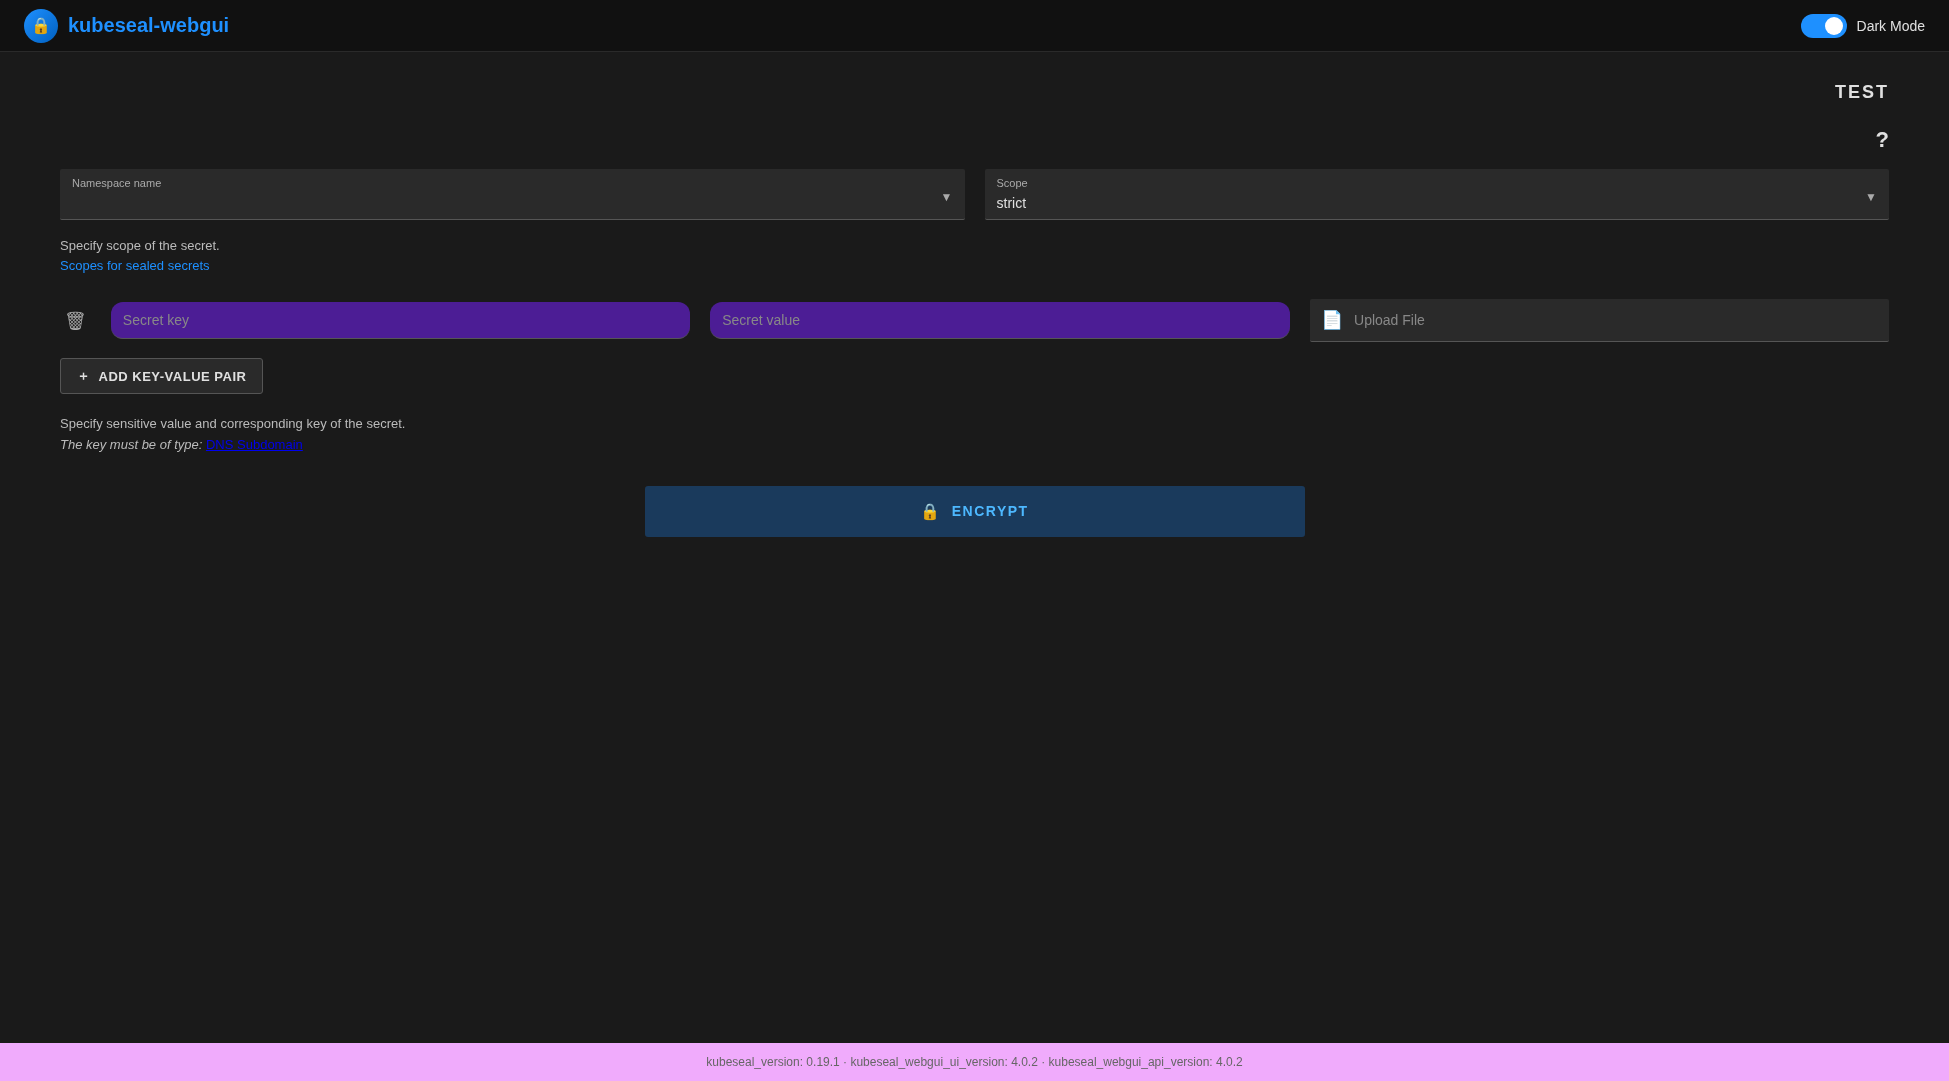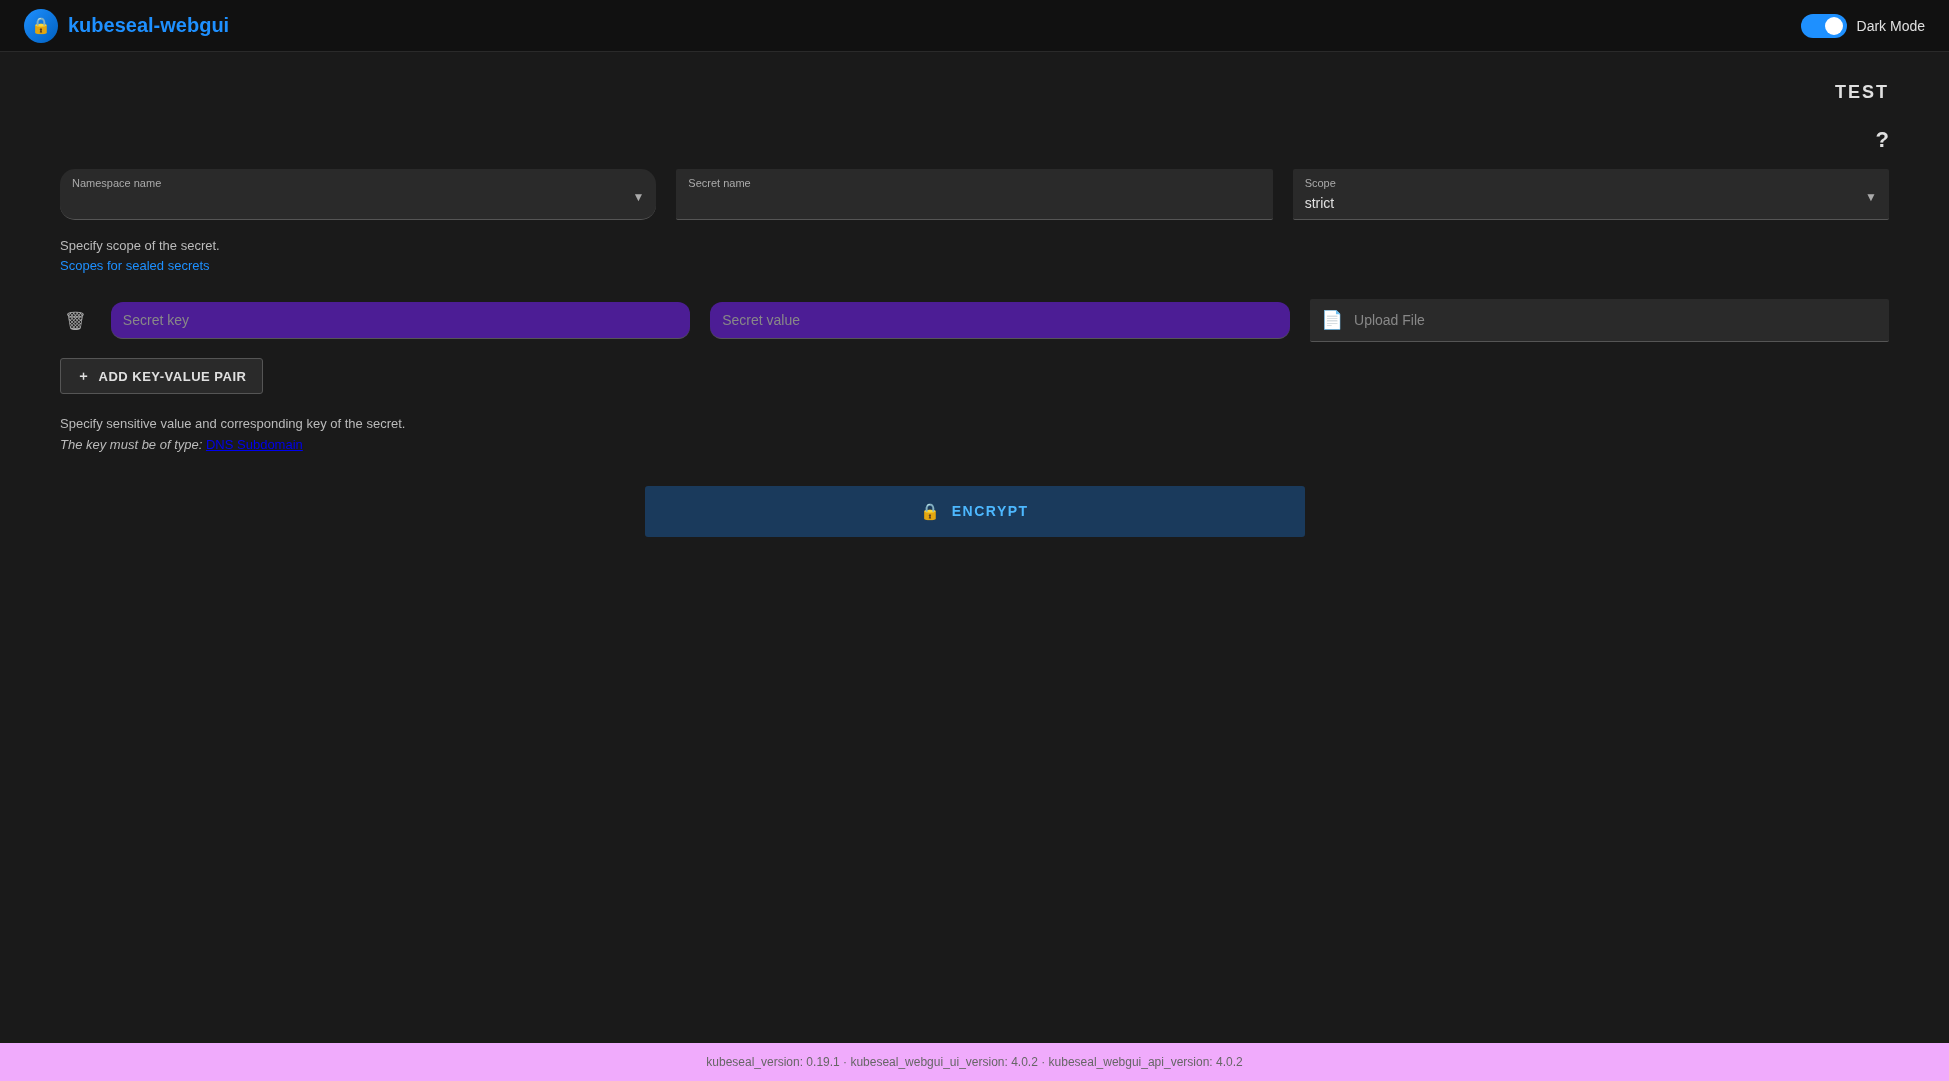--- a/index.html
+++ b/index.html
@@ -325,21 +325,20 @@
       text-align: center;
       padding: 12px;
       color: #666;
       font-size: 12px;
       background-color: #f0abfc;
     }
 
     
     .namespace-select-wrap {
       position: relative;
-      border-radius: 15px;
     }
 
     .scope-select-wrap {
       position: relative;
     }
   </style>
 </head>
 <body>
 
 <nav class="navbar">
@@ -370,26 +369,20 @@
   <div class="form-row">
 
     <div class="form-col">
       <div class="form-group namespace-select-wrap">
         <label>Namespace name</label>
         <input type="text" value="" placeholder="" style="">
         <span class="dropdown-arrow">▼</span>
       </div>
     </div>
 
-    <div class="form-col">
-      <div class="form-group">
-        <label>Secret name</label>
-        <input type="text" value="" style="">
-      </div>
-    </div>
 
     <div class="form-col">
       <div class="form-group scope-select-wrap">
         <label>Scope</label>
         <select>
           <option value="strict">strict</option>
           <option value="namespace-wide">namespace-wide</option>
           <option value="cluster-wide">cluster-wide</option>
         </select>
         <span class="dropdown-arrow">▼</span>

